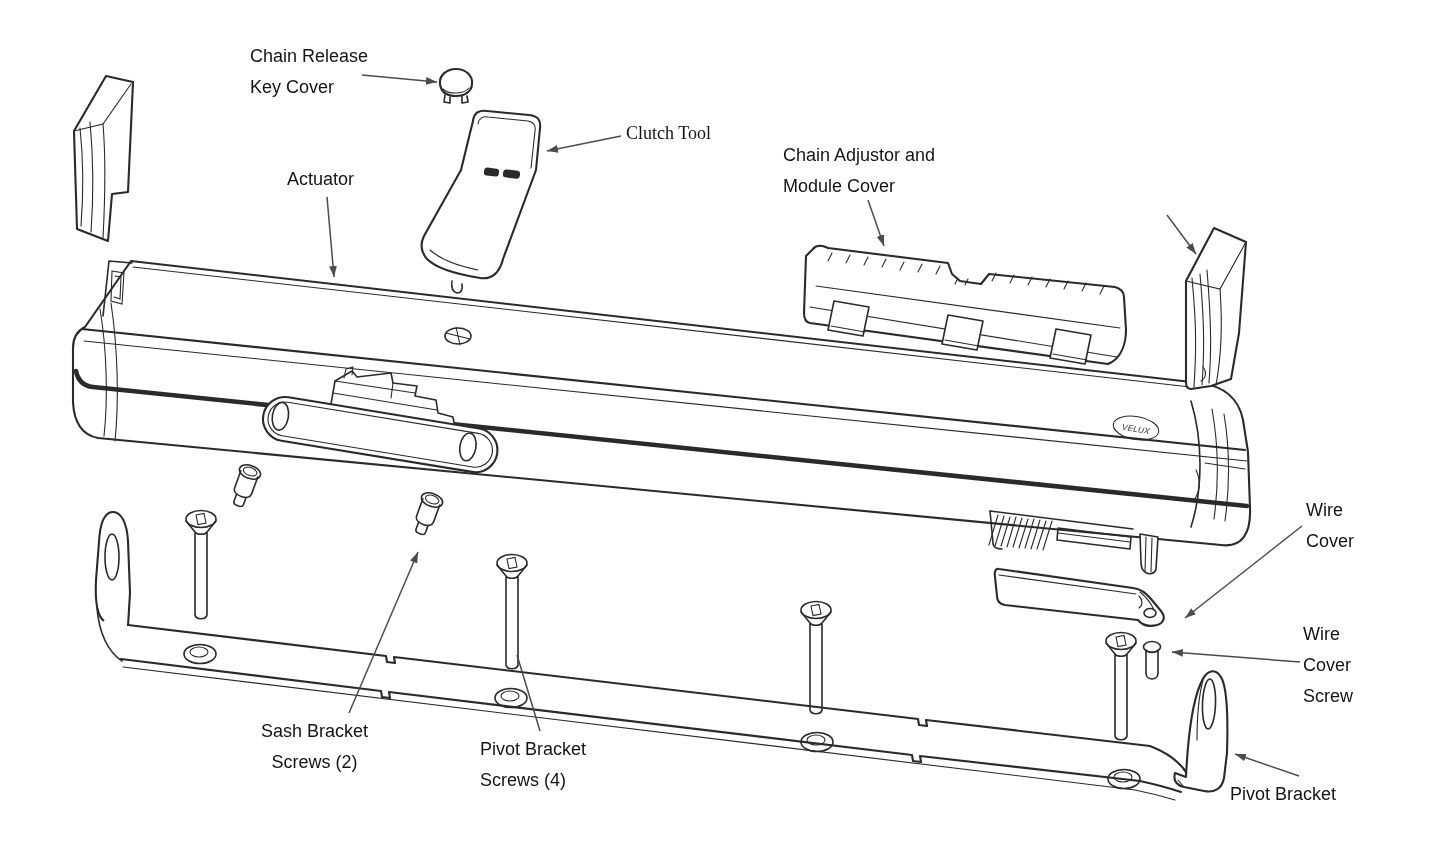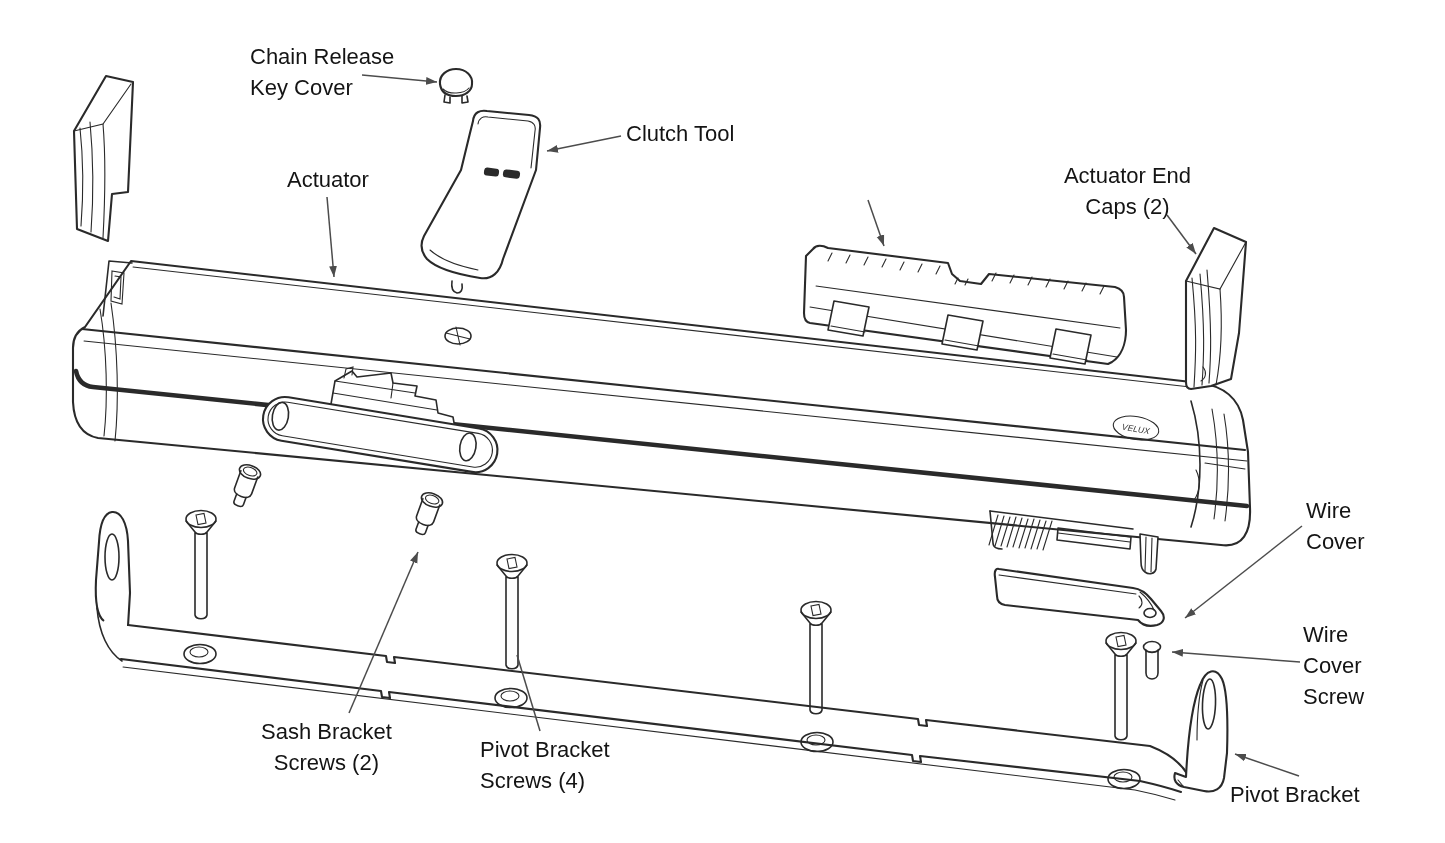--- a/index.html
+++ b/index.html
@@ -7,21 +7,21 @@
   }
   html,body{margin:0;padding:0;background:#e8e8e8;}
   .stage{
     position:relative; width:1445px; height:843px;
     background:var(--background); overflow:hidden;
     font-family:"Liberation Sans", sans-serif;
   }
   .stage svg{position:absolute; inset:0;}
   .lbl{
     position:absolute; color:var(--label);
-    font-size:22px; line-height:31px; white-space:pre-line;
+    font-size:18px; line-height:31px; white-space:pre-line;
     letter-spacing:0px;
   }
   .lbl.center{text-align:center;}
   
   .s{fill:none;stroke:var(--line);stroke-width:2.1;stroke-linecap:round;stroke-linejoin:round;}
   .sw{fill:#ffffff;stroke:var(--line);stroke-width:2.1;stroke-linejoin:round;}
   .m{fill:none;stroke:var(--line);stroke-width:1.6;stroke-linecap:round;stroke-linejoin:round;}
   .mw{fill:#ffffff;stroke:var(--line);stroke-width:1.6;stroke-linejoin:round;}
   .t{fill:none;stroke:var(--line);stroke-width:1.1;stroke-linecap:round;}
   .g{fill:none;stroke:var(--line);stroke-width:4.6;stroke-linecap:round;}
@@ -221,24 +221,24 @@
     <path class="ld" d="M 1302 526 L 1185 618" marker-end="url(#ah)"></path>
     <path class="ld" d="M 1300 662 L 1172 652" marker-end="url(#ah)"></path>
     <path class="ld" d="M 1299 776 L 1235 754" marker-end="url(#ah)"></path>
     <path class="ld" d="M 349 713 L 418 552" marker-end="url(#ah)"></path>
     <path class="ld" d="M 540 731 L 517 655"></path>
   </g>
 </svg>
 
   <div class="lbl" style="left:250px; top:41px;">Chain Release
 Key Cover</div>
-  <div class="lbl" style="left:626px; top:118px;">Clutch Tool</div>
+  <div class="lbl" style="left:626px; top:118px;font-family:Liberation Serif, serif;">Clutch Tool</div>
   <div class="lbl" style="left:287px; top:164px;">Actuator</div>
-  <div class="lbl center" style="left:1040px; top:160px; width:175px;">Actuator End
-Caps (2)</div>
+  <div class="lbl" style="left:783px; top:140px;">Chain Adjustor and
+Module Cover</div>
   <div class="lbl" style="left:1306px; top:495px;">Wire
 Cover</div>
   <div class="lbl" style="left:1303px; top:619px;">Wire
 Cover
 Screw</div>
   <div class="lbl" style="left:1230px; top:779px;">Pivot Bracket</div>
   <div class="lbl" style="left:261px; top:716px;text-align:center;">Sash Bracket
 Screws (2)</div>
   <div class="lbl" style="left:480px; top:734px;">Pivot Bracket
 Screws (4)</div>

